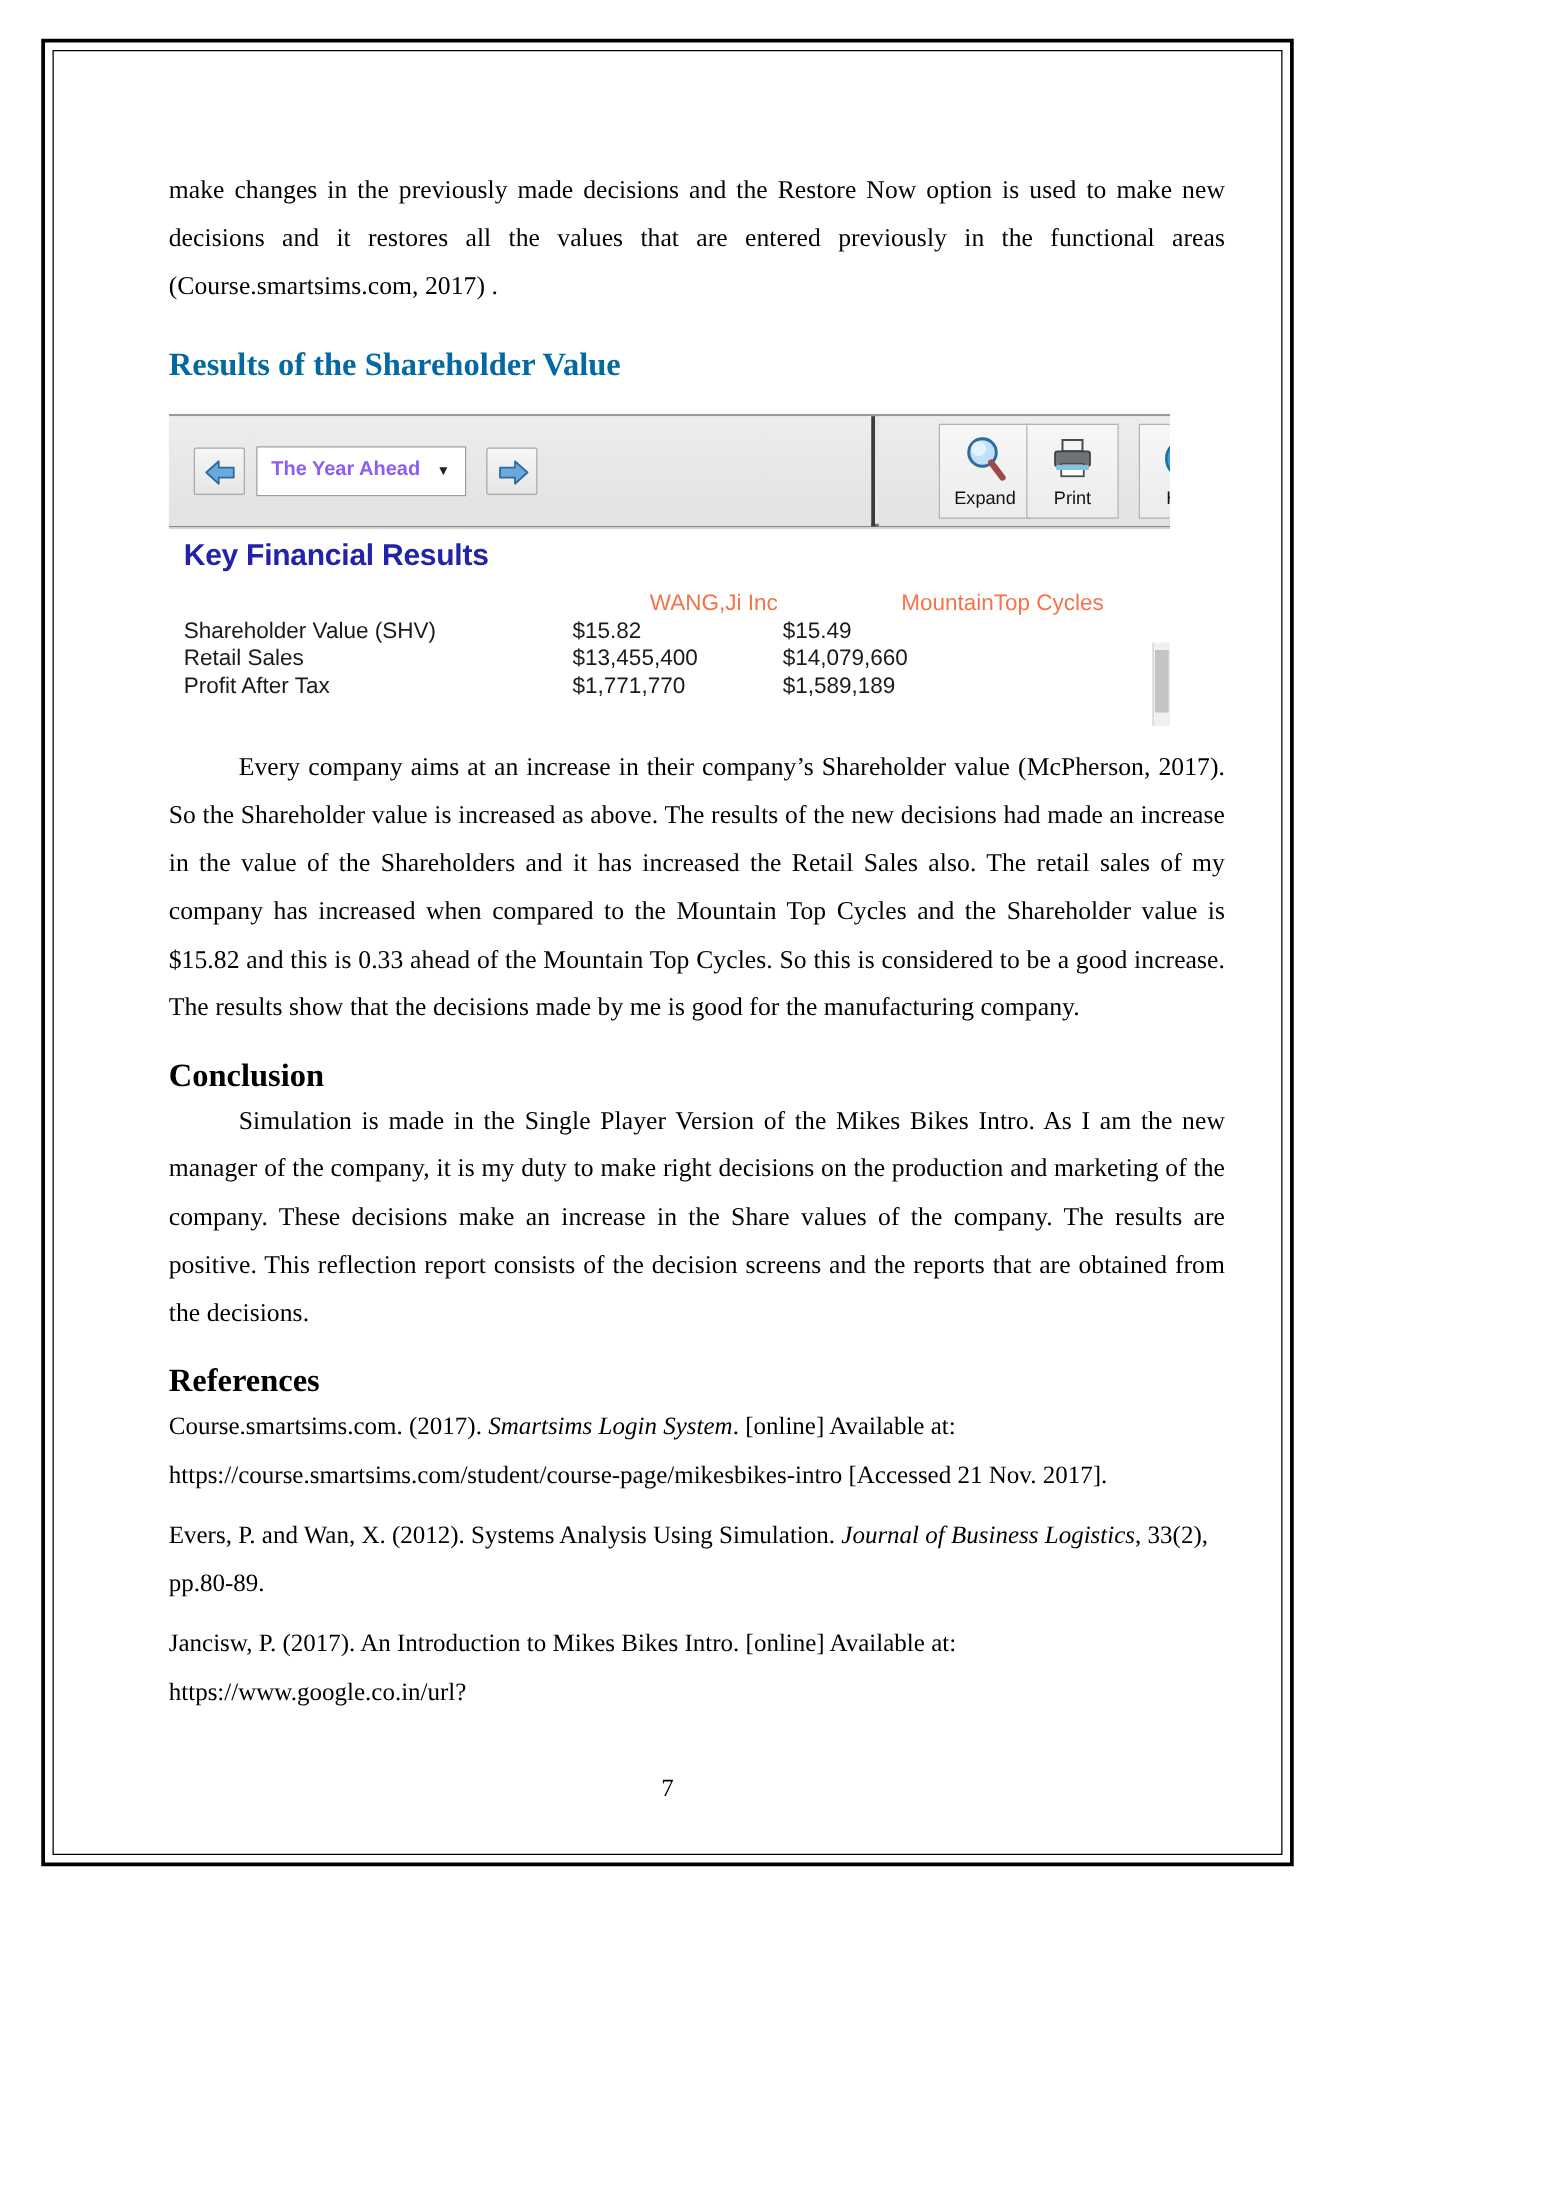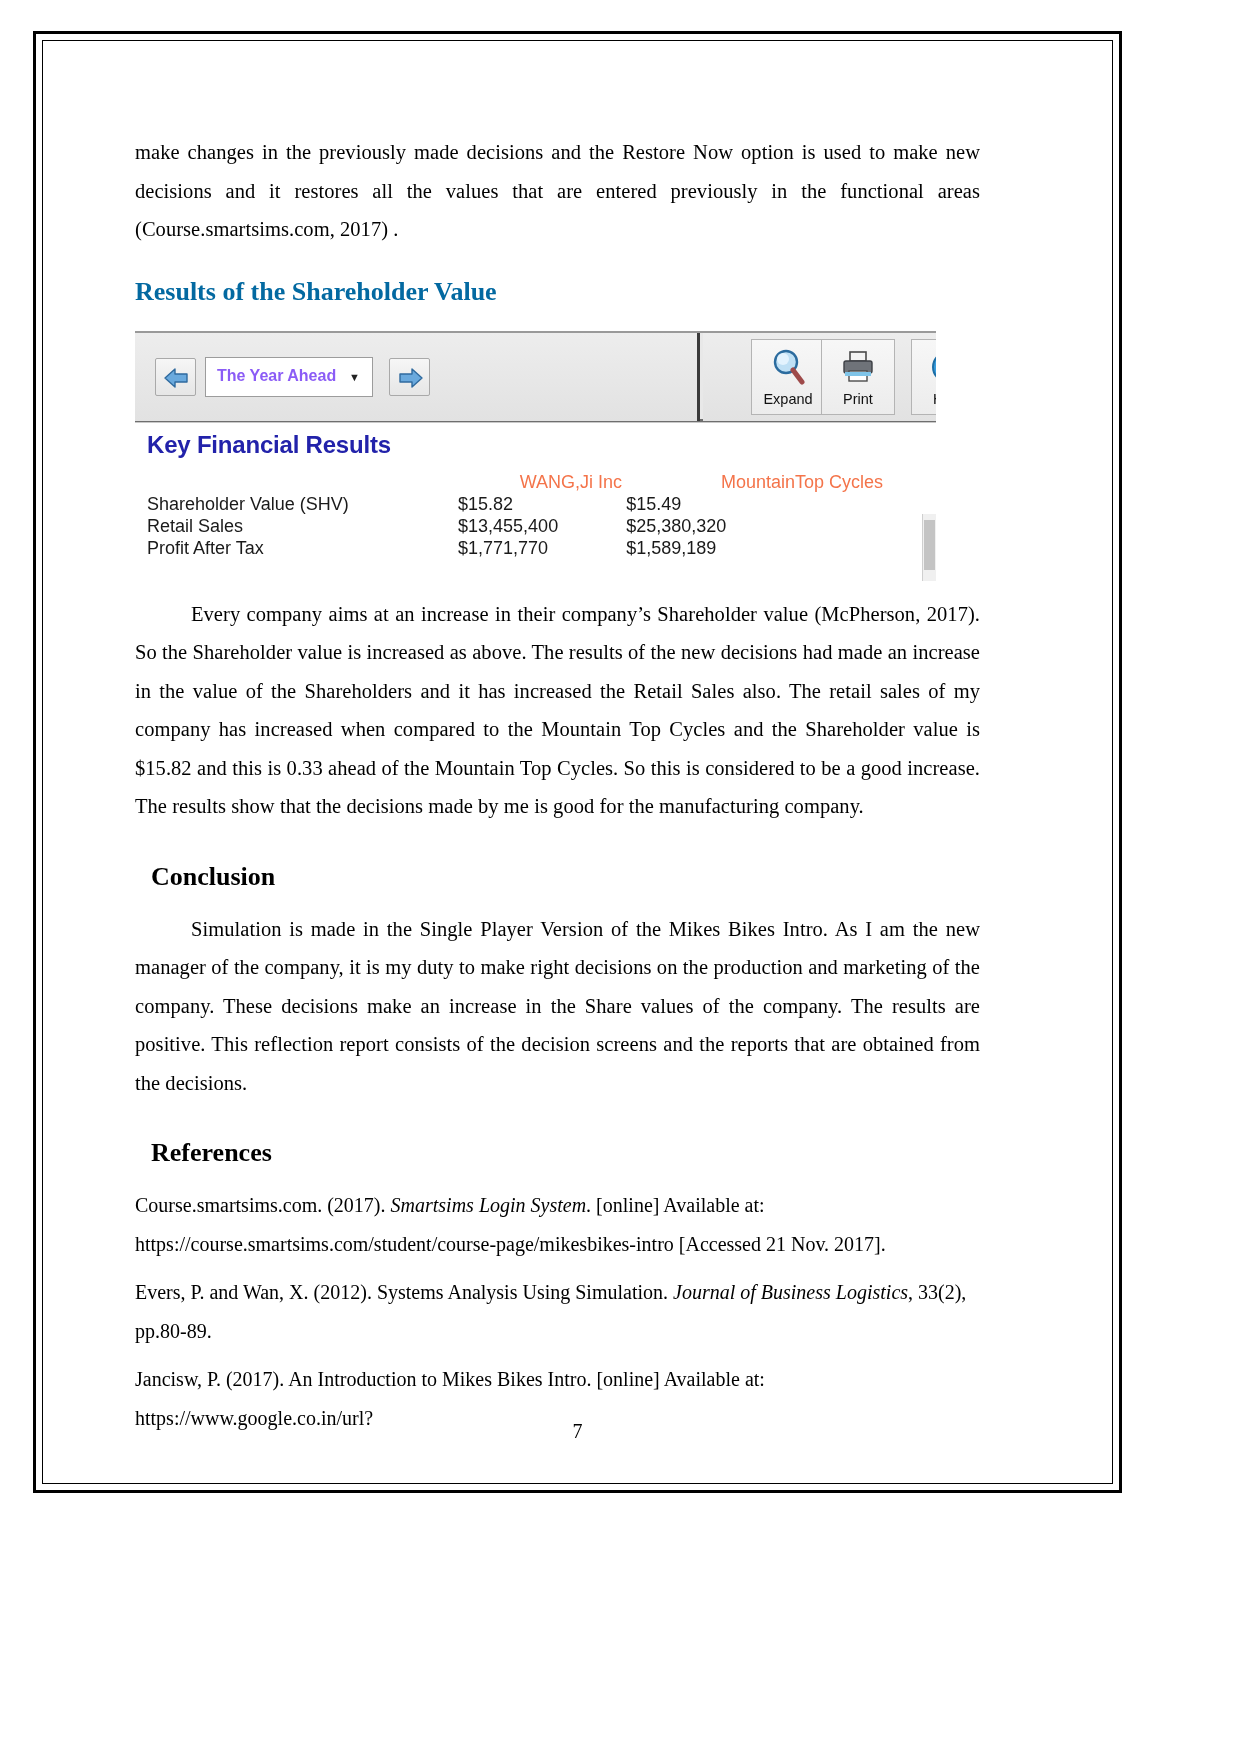--- a/index.html
+++ b/index.html
@@ -12,21 +12,21 @@
     height: 1754px;
     font-family: "Liberation Serif", serif;
     -webkit-font-smoothing: antialiased;
   }
 
   
   .page-outer {
     position: absolute;
     left: 33px;
     top: 31px;
-    width: 1089px;
+    width: 1002px;
     height: 1462px;
     border: 3px solid #000000;
     box-sizing: border-box;
     background: #ffffff;
   }
   .page-inner {
     position: absolute;
     left: 6px;
     top: 6px;
     right: 6px;
@@ -59,21 +59,21 @@
     font-weight: bold;
     font-size: 26px;
     line-height: 34px;
     margin: 0;
     color: #0369a1;
   }
   .h-section {
     font-weight: bold;
     font-size: 26px;
     line-height: 34px;
-    margin: 16px;
+    margin: 0;
     color: #000000;
   }
   .gap-26 { height: 26px; }
   .gap-18 { height: 18px; }
   .gap-14 { height: 14px; }
   .gap-10 { height: 10px; }
 
   .ref-entry {
     font-size: 20px;
     line-height: 38.5px;
@@ -360,21 +360,21 @@
             </thead>
             <tbody>
               <tr>
                 <td class="rowlabel">Shareholder Value (SHV)</td>
                 <td class="num">$15.82</td>
                 <td class="num">$15.49</td>
               </tr>
               <tr>
                 <td class="rowlabel">Retail Sales</td>
                 <td class="num">$13,455,400</td>
-                <td class="num">$25,380,320</td>
+                <td class="num">$14,079,660</td>
               </tr>
               <tr>
                 <td class="rowlabel">Profit After Tax</td>
                 <td class="num">$1,771,770</td>
                 <td class="num">$1,589,189</td>
               </tr>
             </tbody>
           </table>
 
           <div class="shot-scroll">

